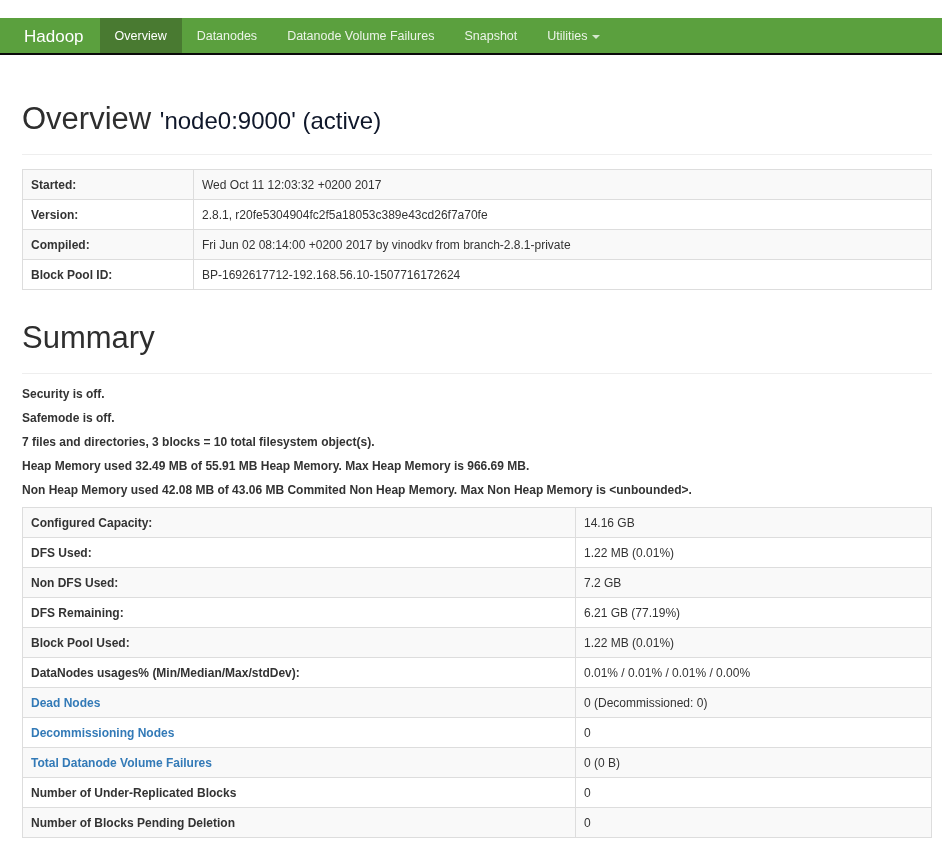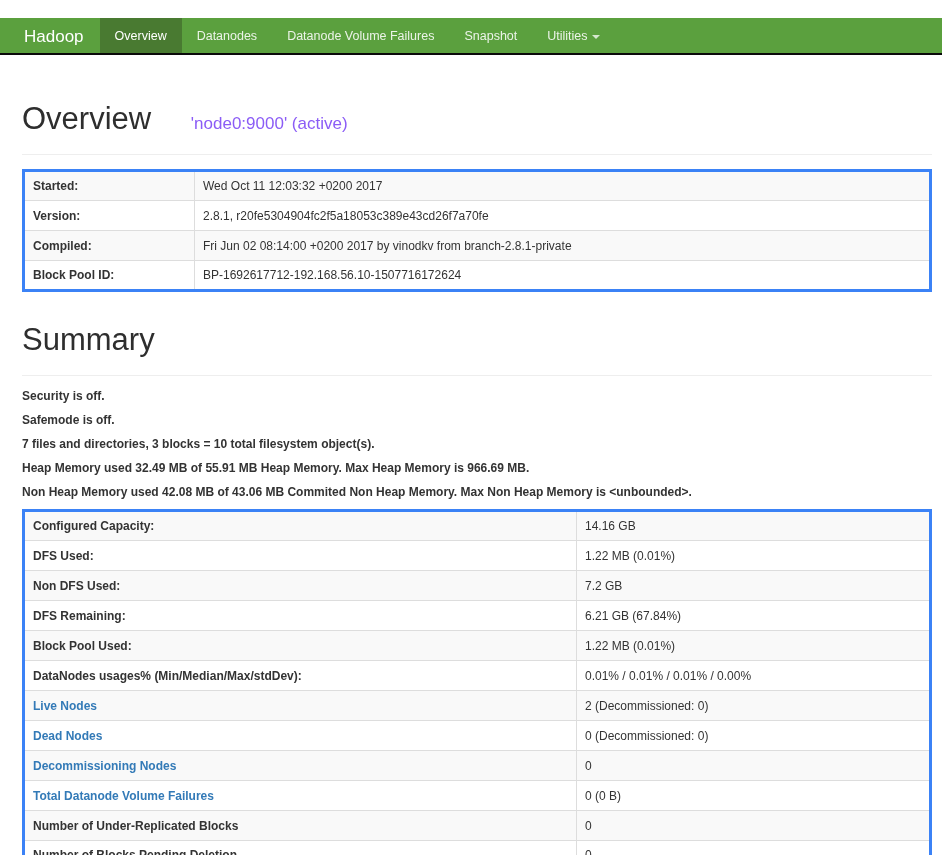--- a/index.html
+++ b/index.html
@@ -28,27 +28,27 @@
   .nav-tab.active { background: #497a31; color: #ffffff; }
   .caret {
     display: inline-block; width: 0; height: 0; margin-left: 4px;
     vertical-align: middle;
     border-left: 4px solid transparent; border-right: 4px solid transparent;
     border-top: 4px solid rgba(255,255,255,0.75);
   }
   
   .container { padding: 0 10px 0 22px; }
   h1.page-title { margin-top: 46px; font-size: 31px; font-weight: normal; color: #2e2e2e; letter-spacing: 0; }
-  h1.page-title .subtitle { font-size: 17px; color: #8b5cf6; font-weight: normal; margin-left: 31px; }
+  h1.page-title .subtitle { font-size: 24px; color: #0f172a; font-weight: normal; }
   h1.section-title { margin-top: 30px; font-size: 31px; font-weight: normal; color: #2e2e2e; }
   hr.rule { border: 0; border-top: 1px solid #eeeeee; margin-top: 17px; }
   
   table.info-table {
     width: 100%; border-collapse: collapse; margin-top: 14px;
-    font-size: 12px; border: 3px solid #3b82f6;
+    font-size: 12px; border: 1px solid #3b82f6;
   }
   table.info-table th, table.info-table td {
     border: 1px solid #ddd; text-align: left; vertical-align: middle;
     padding: 6px 8px; height: 30px;
   }
   table.info-table th { font-weight: bold; color: #333; }
   table.info-table tbody tr:nth-child(odd) { background: #f9f9f9; }
   table.overview-table th { width: 171px; }
   table.summary-table { margin-top: 8px; }
   table.summary-table th { width: 553px; }
@@ -120,33 +120,29 @@
       <tr>
         <th>DFS Used:</th>
         <td>1.22 MB (0.01%)</td>
       </tr>
       <tr>
         <th>Non DFS Used:</th>
         <td>7.2 GB</td>
       </tr>
       <tr>
         <th>DFS Remaining:</th>
-        <td>6.21 GB (67.84%)</td>
+        <td>6.21 GB (77.19%)</td>
       </tr>
       <tr>
         <th>Block Pool Used:</th>
         <td>1.22 MB (0.01%)</td>
       </tr>
       <tr>
         <th>DataNodes usages% (Min/Median/Max/stdDev):</th>
         <td>0.01% / 0.01% / 0.01% / 0.00%</td>
-      </tr>
-      <tr>
-        <th><a href="#">Live Nodes</a></th>
-        <td>2 (Decommissioned: 0)</td>
       </tr>
       <tr>
         <th><a href="#">Dead Nodes</a></th>
         <td>0 (Decommissioned: 0)</td>
       </tr>
       <tr>
         <th><a href="#">Decommissioning Nodes</a></th>
         <td>0</td>
       </tr>
       <tr>

